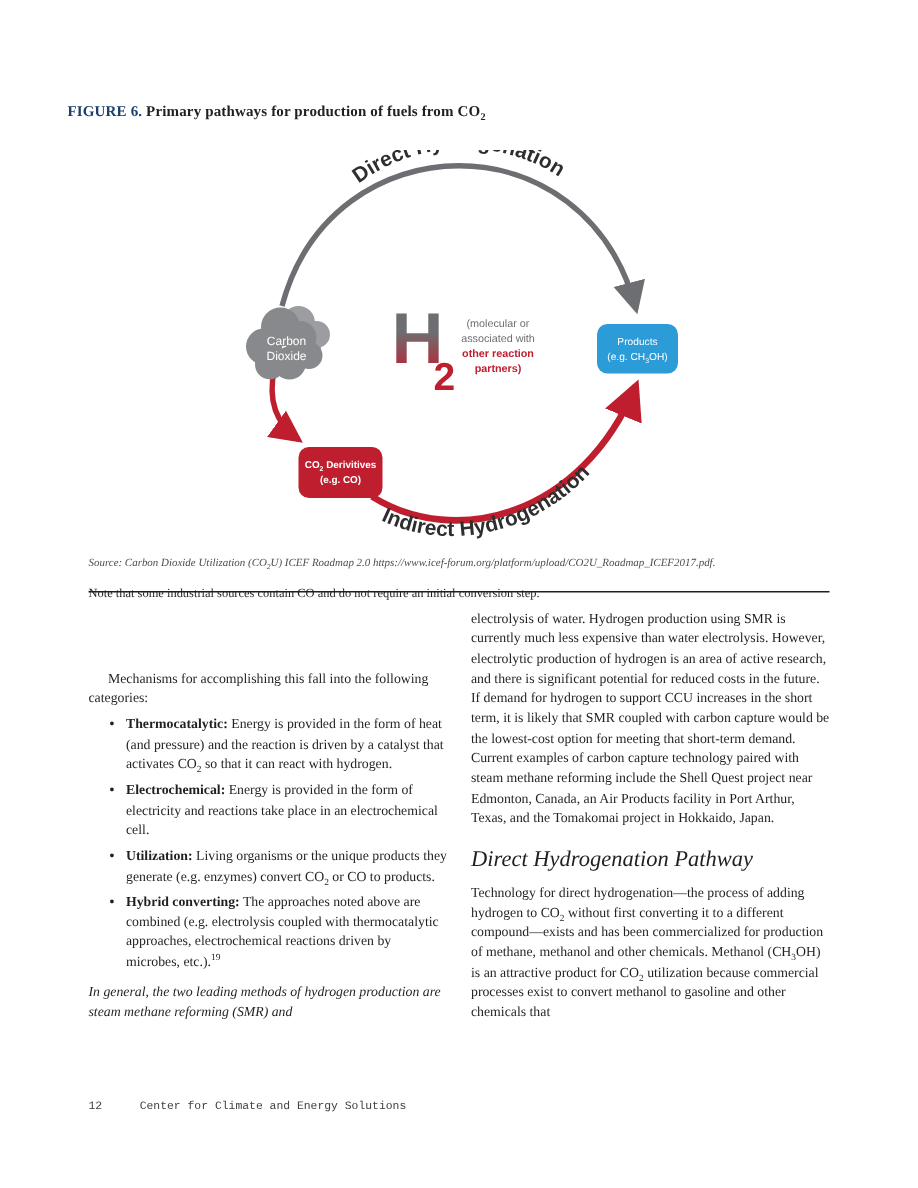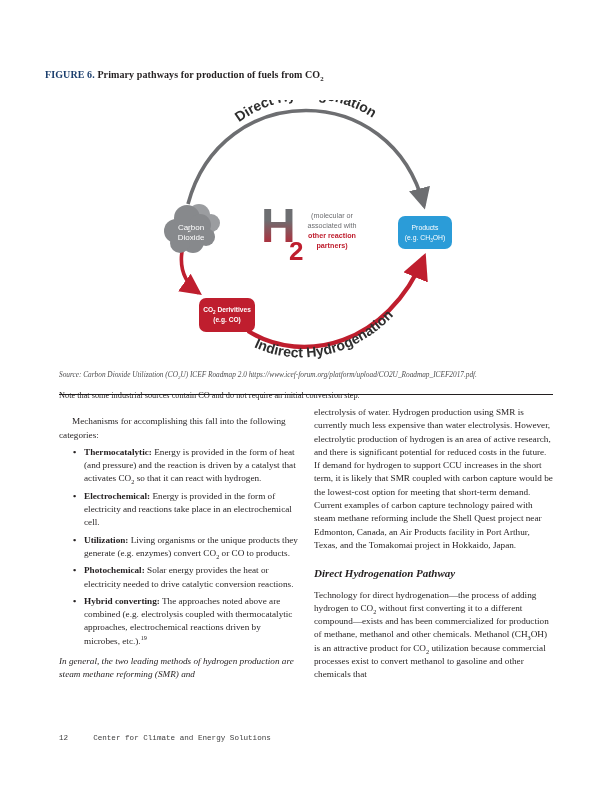--- a/index.html
+++ b/index.html
@@ -18,21 +18,21 @@
   .caption-source { font-style:italic; font-size:7.3px; color:#4d4d4f; line-height:11px; }
   .caption-note { font-size:8.3px; color:#231f20; margin-top:10px; line-height:11px; }
   .divider { position:absolute; left:59px; top:394px; width:494px; border-top:1.6px solid #231f20; }
   .columns { position:absolute; left:59px; top:406px; width:494px; display:flex; gap:16px;align-items:flex-end; }
   .col { width:239px; font-size:9.2px; line-height:13.3px; text-align:left; }
   .intro { text-indent:13px; }
   ul.cats { list-style:none; margin:4px 0 0 14px; }
   ul.cats li { position:relative; padding-left:11px; margin-bottom:4px; }
   ul.cats li::before { content:"\2022"; position:absolute; left:0; top:0; font-weight:bold; }
   .closing { margin-top:7px;font-style:italic; }
-  .subhead { font-weight:bold; font-style:italic; margin-top:15px; font-size:11px; }
+  .subhead { font-weight:normal; font-style:italic; margin-top:15px; font-size:15px; }
   .para2 { margin-top:8px; }
   .b { font-weight:bold; }
   sub, sup { font-size:68%; line-height:0; }
   .footer { position:absolute; left:59px; top:734px; width:494px;
     font-family:Liberation Mono, monospace; font-size:7.6px; color:#404041; }
   .footer .org { margin-left:25px; }
 </style>
 </head>
 <body>
 
@@ -120,21 +120,20 @@
 
   <div class="divider"></div>
 
   <div class="columns">
     <div class="col">
       <p class="intro">Mechanisms for accomplishing this fall into the following categories:</p>
       <ul class="cats">
         <li><span class="b">Thermocatalytic:</span><span> Energy is provided in the form of heat (and pressure) and the reaction is driven by a catalyst that activates CO</span><sub>2</sub><span> so that it can react with hydrogen.</span></li>
         <li><span class="b">Electrochemical:</span><span> Energy is provided in the form of electricity and reactions take place in an electrochemical cell.</span></li>
         <li><span class="b">Utilization:</span><span> Living organisms or the unique products they generate (e.g. enzymes) convert CO</span><sub>2</sub><span> or CO to products.</span></li>
-        <li><span class="b">Photochemical:</span><span> Solar energy provides the heat or electricity needed to drive catalytic conversion reactions.</span></li>
         <li><span class="b">Hybrid converting:</span><span> The approaches noted above are combined (e.g. electrolysis coupled with thermocatalytic approaches, electrochemical reactions driven by microbes, etc.).</span><sup>19</sup></li>
       </ul>
       <p class="closing">In general, the two leading methods of hydrogen production are steam methane reforming (SMR) and</p>
     </div>
     <div class="col">
       <p>electrolysis of water. Hydrogen production using SMR is currently much less expensive than water electrolysis. However, electrolytic production of hydrogen is an area of active research, and there is significant potential for reduced costs in the future. If demand for hydrogen to support CCU increases in the short term, it is likely that SMR coupled with carbon capture would be the lowest-cost option for meeting that short-term demand. Current examples of carbon capture technology paired with steam methane reforming include the Shell Quest project near Edmonton, Canada, an Air Products facility in Port Arthur, Texas, and the Tomakomai project in Hokkaido, Japan.</p>
       <p class="subhead">Direct Hydrogenation Pathway</p>
       <p class="para2"><span>Technology for direct hydrogenation—the process of adding hydrogen to CO</span><sub>2</sub><span> without first converting it to a different compound—exists and has been commercialized for production of methane, methanol and other chemicals. Methanol (CH</span><sub>3</sub><span>OH) is an attractive product for CO</span><sub>2</sub><span> utilization because commercial processes exist to convert methanol to gasoline and other chemicals that</span></p>
     </div>
   </div>

